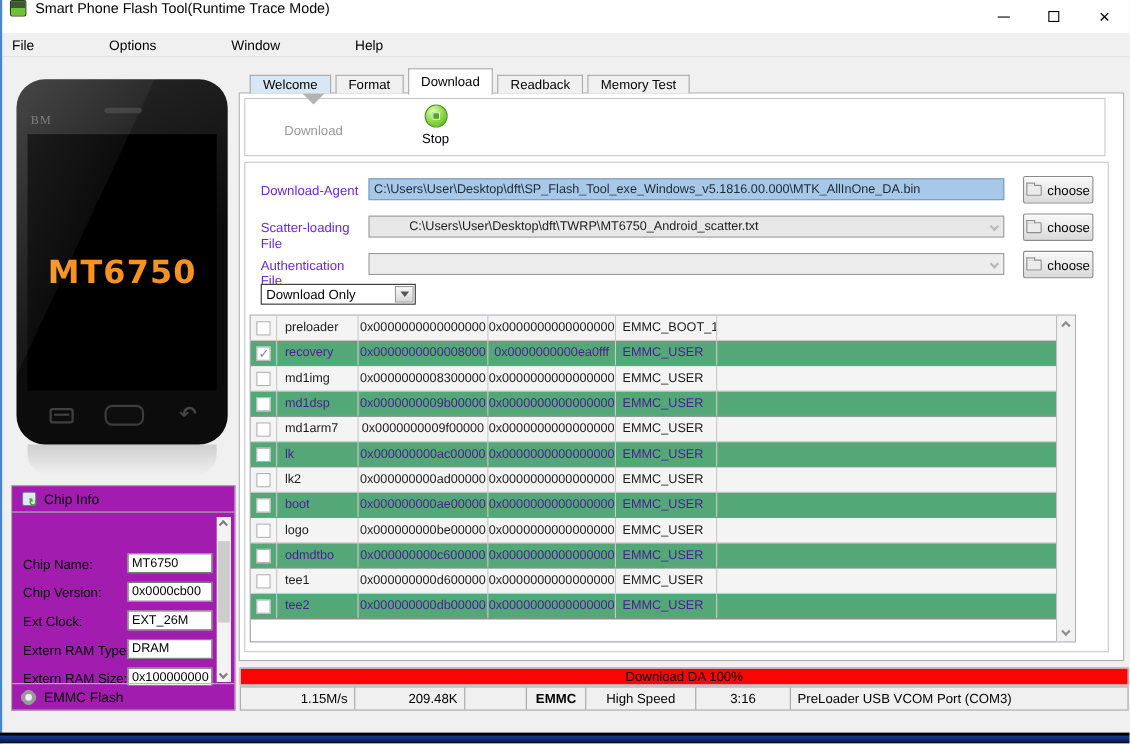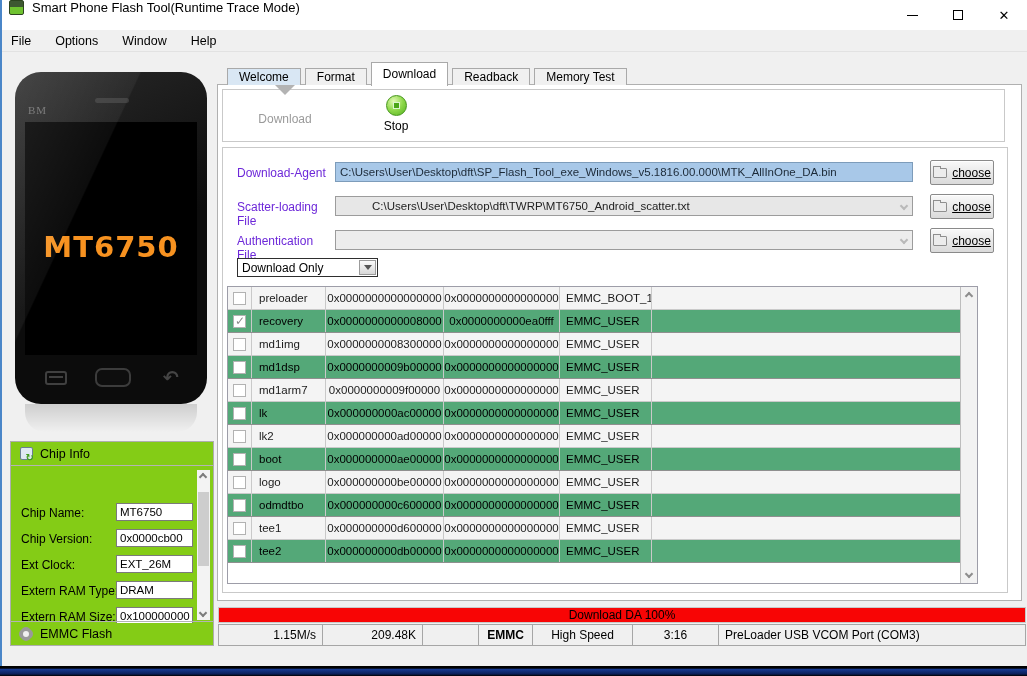--- a/index.html
+++ b/index.html
@@ -18,21 +18,21 @@
     background:linear-gradient(#3d5731 0 45%, #6fc230 45%); border:1px solid #2c431f; }
   .title-text { margin-left:8px; font-size:13px; }
   .win-controls { margin-left:auto; display:flex; height:100%; }
   .win-btn { width:46px; height:100%; display:flex; align-items:center; justify-content:center; }
   .glyph-min { width:11px; height:0; border-top:1px solid #000; }
   .glyph-max { width:10px; height:10px; border:1px solid #000; }
   .glyph-close { font-size:13px; line-height:1; }
 
   
   .menubar { position:absolute; left:2px; top:30px; width:1025px; height:22px; background:#f0f0f0;
-    display:flex; align-items:center; border-bottom:1px solid #e2e2e2; }
+    display:flex; align-items:center; border-bottom:1px solid #e2e2e2;gap:44px; }
   .menu-item { padding:0 12px; font-size:12.5px; height:100%; display:flex; align-items:center; }
   .menu-item:first-child { padding-left:9px; }
 
   
   .phone { position:absolute; left:15px; top:72px; width:192px; height:332px;
     background:linear-gradient(150deg,#2b2b2b,#0c0c0c 55%); border-radius:26px; }
   .phone::after { content:""; position:absolute; inset:0; border-radius:26px; pointer-events:none;
     background:linear-gradient(115deg, rgba(255,255,255,0.13) 0%, rgba(255,255,255,0.05) 36%, rgba(255,255,255,0) 36.5%); }
   .speaker { position:absolute; left:80px; top:26px; width:34px; height:5px; border-radius:3px; background:#3a3a3a; }
   .bm-label { position:absolute; left:13px; top:32px; color:#6f6f6f; font-family:"Liberation Serif", serif; font-size:11px; letter-spacing:1px; }
@@ -41,21 +41,21 @@
     font-family:"DejaVu Sans", sans-serif; font-weight:bold; font-size:29px; color:var(--accent-orange,#f79220); letter-spacing:1px; }
   .nav-row { position:absolute; left:0; bottom:14px; width:100%; height:22px; }
   .icon-menu { position:absolute; left:30px; top:3px; width:22px; height:14px; border:2px solid #404040; border-radius:3px; }
   .icon-menu::after { content:""; position:absolute; left:2px; right:2px; top:3px; border-top:2px solid #404040; }
   .icon-home { position:absolute; left:80px; top:0; width:36px; height:19px; border:2px solid #3c3c3c; border-radius:7px; background:#0e0e0e; }
   .icon-back { position:absolute; left:148px; top:-2px; color:#454545; font-size:19px; font-weight:bold; }
   .phone-reflect { position:absolute; left:25px; top:404px; width:172px; height:28px;
     background:linear-gradient(rgba(0,0,0,0.14), rgba(0,0,0,0)); border-radius:0 0 20px 20px; }
 
   
-  .chipbox { position:absolute; left:10px; top:441px; width:204px; height:205px; border:1px solid #aeaeae; background:#84cc16; }
+  .chipbox { position:absolute; left:10px; top:441px; width:204px; height:205px; border:1px solid #aeaeae; background:#a21caf; }
   .chipbox-header { height:24px; display:flex; align-items:center; gap:7px; padding-left:9px; border-bottom:1px solid #b4b4b4; font-size:12.5px; }
   .chipinfo-icon { width:13px; height:13px; border:1px solid #6b7f93; border-radius:2px; background:#dfe9f2; position:relative; }
   .chipinfo-icon::after { content:"↻"; position:absolute; right:-2px; bottom:-4px; color:#3f9e1c; font-size:10px; font-weight:bold; }
   .chip-fields { position:absolute; left:0; top:24px; width:202px; height:157px; overflow:hidden; }
   .chip-row { position:absolute; left:0; width:100%; }
   .chip-label { position:absolute; left:10px; top:3px; font-size:12px; white-space:nowrap; }
   .chip-input { position:absolute; left:105px; top:0; width:77px; height:18px; background:#fff; border:1px solid #7a7a7a;
     font-family:"Liberation Sans", sans-serif; font-size:11.5px; padding-left:3px; }
   .chip-scroll { position:absolute; right:3px; top:28px; width:13px; height:150px; background:#f3f3f3; }
   .chip-thumb { position:absolute; left:1px; top:22px; width:11px; height:74px; background:#cdcdcd; }
@@ -94,37 +94,37 @@
   .groupbox { position:absolute; left:222px; top:147px; width:786px; height:446px; background:#fff; border:1px solid #c9c9c9; z-index:2; }
   .fld-label { position:absolute; left:237px; width:97px; color:#6d28d9; font-size:12px; z-index:3; }
   .fld { position:absolute; left:335px; width:578px; height:20px; border:1px solid #97a6b4; z-index:3;
     font-family:"Liberation Sans", sans-serif; font-size:11.5px; padding:0 18px 0 4px; color:#1c2a38; }
   .fld-blue { background:var(--field-blue,#a8c8e8); border-color:#7d9cba; padding-right:4px; }
   .fld-gray { background:#e7e7e7; border-color:#9c9c9c; color:#222; }
   .fld-arrow { position:absolute; z-index:4; width:15px; height:16px; display:flex; align-items:center; justify-content:center; }
   .fld-arrow .chev { border-color:#b9b9b9; }
   .choose-btn { position:absolute; left:930px; width:64px; height:25px; z-index:3;
     background:linear-gradient(#f9f9f9,#dadada); border:1px solid #8a8a8a; border-radius:2px;
-    display:flex; align-items:center; justify-content:center; gap:5px; font-size:12px; box-shadow:inset 0 1px 0 #fff;text-decoration:underline; }
+    display:flex; align-items:center; justify-content:center; gap:5px; font-size:12px; box-shadow:inset 0 1px 0 #fff; }
   .folder-icon { width:14px; height:10px; background:#ececec; border:1px solid #8f8f8f; border-radius:1px; position:relative; }
   .folder-icon::before { content:""; position:absolute; top:-3px; left:-1px; width:6px; height:2px; background:#ececec; border:1px solid #8f8f8f; border-bottom:none; }
 
   .combo { position:absolute; left:237px; top:258px; width:141px; height:19px; background:#fff; border:1px solid #2e2e2e; z-index:3; display:flex; align-items:center; }
   .combo-text { flex:1; padding-left:4px; font-size:12px; }
   .combo-btn { width:17px; height:15px; margin-right:1px; background:linear-gradient(#fafafa,#d8d8d8); border:1px solid #9b9b9b;
     display:flex; align-items:center; justify-content:center; }
   .tri-down { width:0; height:0; border-left:4px solid transparent; border-right:4px solid transparent; border-top:5px solid #555; }
 
   
   .ptable { position:absolute; left:227px; top:286px; width:751px; height:298px; border:1px solid #9d9da8; background:#fff; z-index:3; }
   .tgrid { position:absolute; left:0; top:0; width:733px; }
   .thead { display:flex; height:22px; background:var(--header-lavender,#d8d8f0); color:#8383ab; border-bottom:1px solid #ababc4; }
   .thead .cell { display:flex; align-items:center; justify-content:center; border-right:1px solid #b7b7cf; font-size:12px; }
   .trow { display:flex; height:23px; background:#f4f4f4; border-bottom:1px solid #cacaca; color:#1b1b1b; }
-  .trow.green { background:var(--row-green,#54a878); color:#000000; border-bottom-color:#8f8f8f; }
+  .trow.green { background:var(--row-green,#54a878); color:#4c1d95; border-bottom-color:#8f8f8f; }
   .trow .cell { display:flex; align-items:center; border-right:1px solid #c9c9c9; overflow:hidden; white-space:nowrap; font-size:11.5px; }
   .c-check { width:24px; justify-content:center; }
   .c-name  { width:74px; padding-left:7px; }
   .c-begin { width:118px; justify-content:center; }
   .c-end   { width:116px; justify-content:center; }
   .c-region{ width:92px; padding-left:6px; }
   .c-loc   { width:309px; padding-left:8px; }
   .cb { width:13px; height:13px; background:#fff; border:1px solid #b2b2b2; position:relative; }
   .thead .cb { border-color:#b0b0c8; }
   .cb.checked::after { content:"✓"; position:absolute; left:1px; top:-2px; font-size:12px; color:#8a8a8a; }

